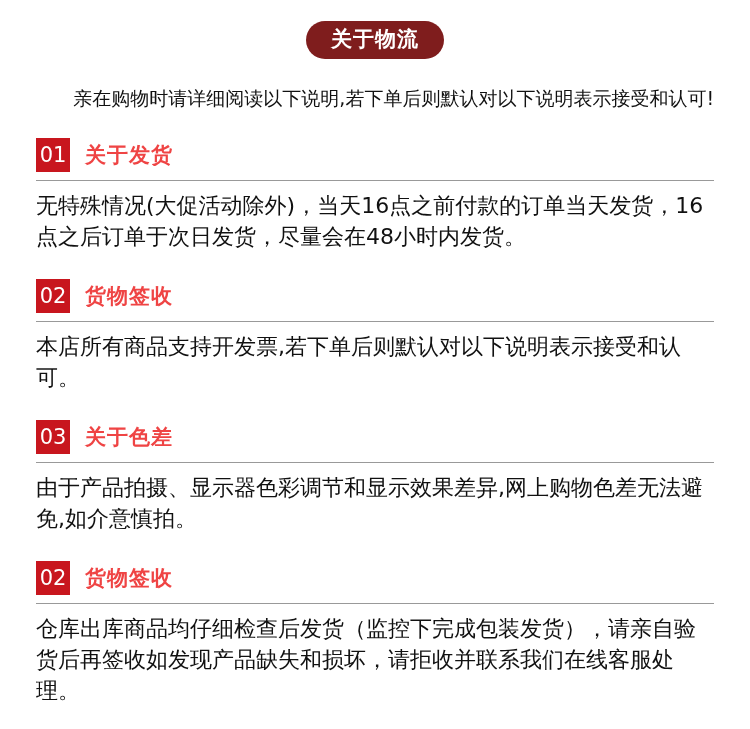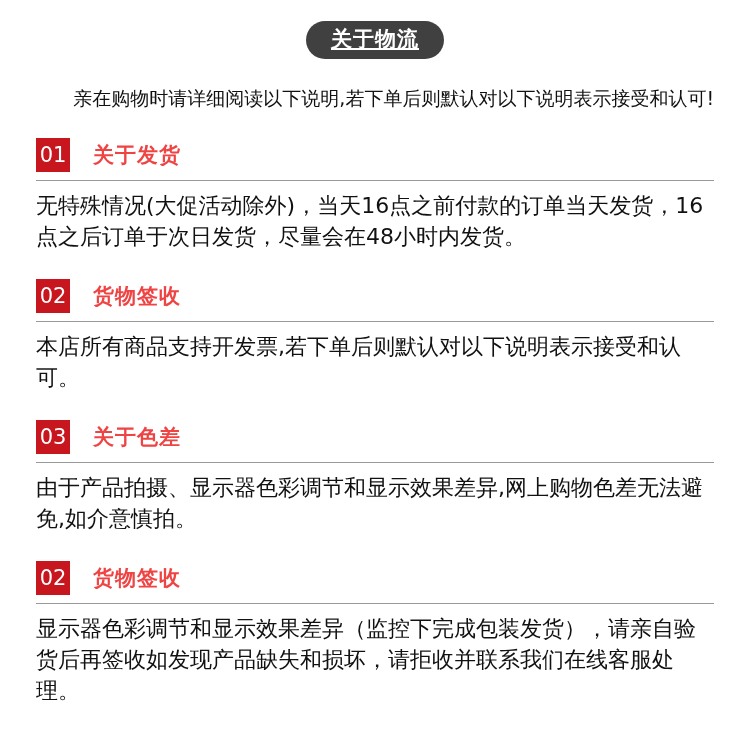--- a/index.html
+++ b/index.html
@@ -15,48 +15,47 @@
     width: 750px;
     min-height: 729px;
     box-sizing: border-box;
     padding: 21px 36px 24px 36px;
     background: #ffffff;
   }
   .pill-badge {
     display: block;
     width: fit-content;
     margin: 0 auto;
-    background: #404040;
+    background: #7f1d1d;
     color: #ffffff;
     font-size: 21px;
     font-weight: bold;
     line-height: 1;
     padding: 8px 25px 9px 25px;
     border-radius: 19px;
     letter-spacing: 1px;
-    text-decoration: underline;
   }
   .notice {
     margin-top: 28px;
     text-align: right;
     font-size: 19px;
     line-height: 1.25;
     color: #111111;
     white-space: nowrap;
   }
   .section {
     margin-top: 27px;
   }
   .section:first-of-type {
     margin-top: 26px;
   }
   .sec-head {
     display: flex;
     align-items: center;
-    gap: 23px;
+    gap: 15px;
   }
   .num-badge {
     width: 34px;
     height: 34px;
     flex: 0 0 34px;
     background: #c8161e;
     color: #ffffff;
     font-size: 21px;
     line-height: 34px;
     text-align: center;
@@ -117,21 +116,21 @@
     <hr class="divider">
     <div class="sec-body">由于产品拍摄、显示器色彩调节和显示效果差异,网上购物色差无法避免,如介意慎拍。</div>
   </div>
 
   <div class="section">
     <div class="sec-head">
       <div class="num-badge">02</div>
       <div class="sec-title">货物签收</div>
     </div>
     <hr class="divider">
-    <div class="sec-body">显示器色彩调节和显示效果差异（监控下完成包装发货），请亲自验货后再签收如发现产品缺失和损坏，请拒收并联系我们在线客服处理。</div>
+    <div class="sec-body">仓库出库商品均仔细检查后发货（监控下完成包装发货），请亲自验货后再签收如发现产品缺失和损坏，请拒收并联系我们在线客服处理。</div>
   </div>
 
   <div class="section">
     <div class="sec-head">
       <div class="num-badge">05</div>
       <div class="sec-title">工具包养</div>
     </div>
     <hr class="divider">
     <div class="sec-body">每款工具都有组成其商品的不同材质，请严格按照要求正确使用，定期做好应有的保养，提高工具的使用寿命，以便更好的为您工作。</div>
   </div>

